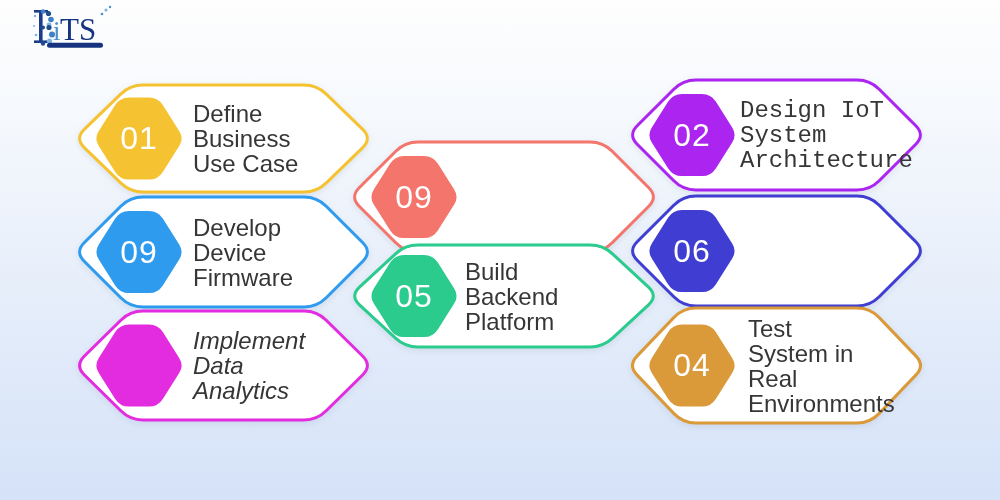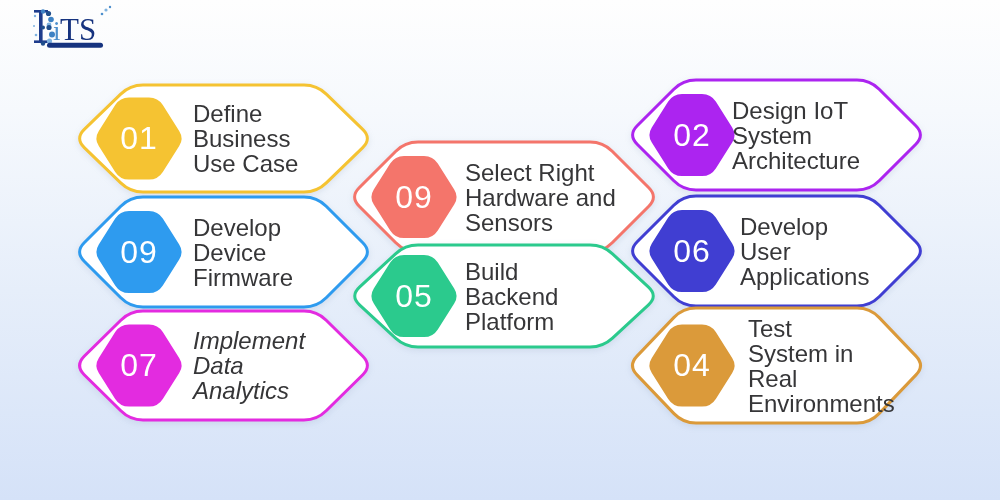--- a/index.html
+++ b/index.html
@@ -70,31 +70,28 @@
         <div class="num" style="left: 19px; top: 12.5px; width: 90px; height: 82px;">01</div>
         <div class="label" style="left: 118px; width: 139px;">Define Business
 Use Case</div>
       </div>
       <div class="card" style="left: 350px; top: 142px; width: 308px; height: 110px; z-index: 2;">
         <svg width="308" height="110" viewBox="0 0 308 110">
           <path d="M45.8,9.2 Q55,0 68.0,0.0 L240.0,0.0 Q253,0 262.2,9.2 L298.8,45.8 Q308,55 298.8,64.2 L262.2,100.8 Q253,110 240.0,110.0 L68.0,110.0 Q55,110 45.8,100.8 L9.2,64.2 Q0,55 9.2,45.8 Z" fill="#FFFFFF" stroke="#F4756B" stroke-width="3"></path>
           <path d="M21.2,7.6 Q26,0 35.0,0.0 L55.0,0.0 Q64,0 68.8,7.6 L85.2,33.4 Q90,41 85.2,48.6 L68.8,74.4 Q64,82 55.0,82.0 L35.0,82.0 Q26,82 21.2,74.4 L4.8,48.6 Q0,41 4.8,33.4 Z" transform="translate(19,14)" fill="#F4756B"></path>
         </svg>
         <div class="num" style="left: 19px; top: 14px; width: 90px; height: 82px;">09</div>
-        <div class="label" style="left: 115px; width: 153px;">Select Right
-Hardware and
-Sensors</div>
       </div>
       <div class="card" style="left: 628px; top: 80px; width: 297px; height: 110px; z-index: 3;">
         <svg width="297" height="110" viewBox="0 0 297 110">
           <path d="M45.8,9.2 Q55,0 68.0,0.0 L229.0,0.0 Q242,0 251.2,9.2 L287.8,45.8 Q297,55 287.8,64.2 L251.2,100.8 Q242,110 229.0,110.0 L68.0,110.0 Q55,110 45.8,100.8 L9.2,64.2 Q0,55 9.2,45.8 Z" fill="#FFFFFF" stroke="#AC24F0" stroke-width="3"></path>
           <path d="M21.2,7.6 Q26,0 35.0,0.0 L55.0,0.0 Q64,0 68.8,7.6 L85.2,33.4 Q90,41 85.2,48.6 L68.8,74.4 Q64,82 55.0,82.0 L35.0,82.0 Q26,82 21.2,74.4 L4.8,48.6 Q0,41 4.8,33.4 Z" transform="translate(19,14)" fill="#AC24F0"></path>
         </svg>
         <div class="num" style="left: 19px; top: 14px; width: 90px; height: 82px;">02</div>
-        <div class="label" style="left: 104px; width: 145px;">Design IoT
+        <div class="label" style="left: 112px; width: 145px; font-family: Liberation Mono, monospace;">Design IoT
 System
 Architecture</div>
       </div>
       <div class="card" style="left: 75px; top: 197px; width: 297px; height: 110px; z-index: 1;">
         <svg width="297" height="110" viewBox="0 0 297 110">
           <path d="M45.8,9.2 Q55,0 68.0,0.0 L229.0,0.0 Q242,0 251.2,9.2 L287.8,45.8 Q297,55 287.8,64.2 L251.2,100.8 Q242,110 229.0,110.0 L68.0,110.0 Q55,110 45.8,100.8 L9.2,64.2 Q0,55 9.2,45.8 Z" fill="#FFFFFF" stroke="#2E9BEF" stroke-width="3"></path>
           <path d="M21.2,7.6 Q26,0 35.0,0.0 L55.0,0.0 Q64,0 68.8,7.6 L85.2,33.4 Q90,41 85.2,48.6 L68.8,74.4 Q64,82 55.0,82.0 L35.0,82.0 Q26,82 21.2,74.4 L4.8,48.6 Q0,41 4.8,33.4 Z" transform="translate(19,14)" fill="#2E9BEF"></path>
         </svg>
         <div class="num" style="left: 19px; top: 14px; width: 90px; height: 82px;">09</div>
         <div class="label" style="left: 118px; width: 139px;">Develop Device
@@ -108,29 +105,26 @@
         <div class="num" style="left: 19px; top: 10px; width: 90px; height: 82px;">05</div>
         <div class="label" style="left: 115px; width: 153px;">Build Backend
 Platform</div>
       </div>
       <div class="card" style="left: 628px; top: 196px; width: 297px; height: 110px; z-index: 3;">
         <svg width="297" height="110" viewBox="0 0 297 110">
           <path d="M45.8,9.2 Q55,0 68.0,0.0 L229.0,0.0 Q242,0 251.2,9.2 L287.8,45.8 Q297,55 287.8,64.2 L251.2,100.8 Q242,110 229.0,110.0 L68.0,110.0 Q55,110 45.8,100.8 L9.2,64.2 Q0,55 9.2,45.8 Z" fill="#FFFFFF" stroke="#403ED2" stroke-width="3"></path>
           <path d="M21.2,7.6 Q26,0 35.0,0.0 L55.0,0.0 Q64,0 68.8,7.6 L85.2,33.4 Q90,41 85.2,48.6 L68.8,74.4 Q64,82 55.0,82.0 L35.0,82.0 Q26,82 21.2,74.4 L4.8,48.6 Q0,41 4.8,33.4 Z" transform="translate(19,14)" fill="#403ED2"></path>
         </svg>
         <div class="num" style="left: 19px; top: 14px; width: 90px; height: 82px;">06</div>
-        <div class="label" style="left: 112px; width: 145px;">Develop User
-Applications</div>
       </div>
       <div class="card" style="left: 75px; top: 311px; width: 297px; height: 109px; z-index: 1;">
         <svg width="297" height="109" viewBox="0 0 297 109">
           <path d="M45.8,9.2 Q55,0 68.0,0.0 L229.0,0.0 Q242,0 251.2,9.2 L287.8,45.3 Q297,54.5 287.8,63.7 L251.2,99.8 Q242,109 229.0,109.0 L68.0,109.0 Q55,109 45.8,99.8 L9.2,63.7 Q0,54.5 9.2,45.3 Z" fill="#FFFFFF" stroke="#E32BE0" stroke-width="3"></path>
           <path d="M21.2,7.6 Q26,0 35.0,0.0 L55.0,0.0 Q64,0 68.8,7.6 L85.2,33.4 Q90,41 85.2,48.6 L68.8,74.4 Q64,82 55.0,82.0 L35.0,82.0 Q26,82 21.2,74.4 L4.8,48.6 Q0,41 4.8,33.4 Z" transform="translate(19,13.5)" fill="#E32BE0"></path>
         </svg>
-        <div class="num" style="left: 19px; top: 13.5px; width: 90px; height: 82px;">07</div>
         <div class="label" style="left: 118px; width: 139px; font-style: italic;">Implement Data
 Analytics</div>
       </div>
       <div class="card" style="left: 628px; top: 308px; width: 297px; height: 115px; z-index: 3;">
         <svg width="297" height="115" viewBox="0 0 297 115">
           <path d="M46.0,9.4 Q55,0 68.0,0.0 L229.0,0.0 Q242,0 251.0,9.4 L288.0,48.1 Q297,57.5 288.0,66.9 L251.0,105.6 Q242,115 229.0,115.0 L68.0,115.0 Q55,115 46.0,105.6 L9.0,66.9 Q0,57.5 9.0,48.1 Z" fill="#FFFFFF" stroke="#DB9A3A" stroke-width="3"></path>
           <path d="M21.2,7.6 Q26,0 35.0,0.0 L55.0,0.0 Q64,0 68.8,7.6 L85.2,33.4 Q90,41 85.2,48.6 L68.8,74.4 Q64,82 55.0,82.0 L35.0,82.0 Q26,82 21.2,74.4 L4.8,48.6 Q0,41 4.8,33.4 Z" transform="translate(19,16.5)" fill="#DB9A3A"></path>
         </svg>
         <div class="num" style="left: 19px; top: 16.5px; width: 90px; height: 82px;">04</div>
         <div class="label" style="left: 120px; width: 145px;">Test

